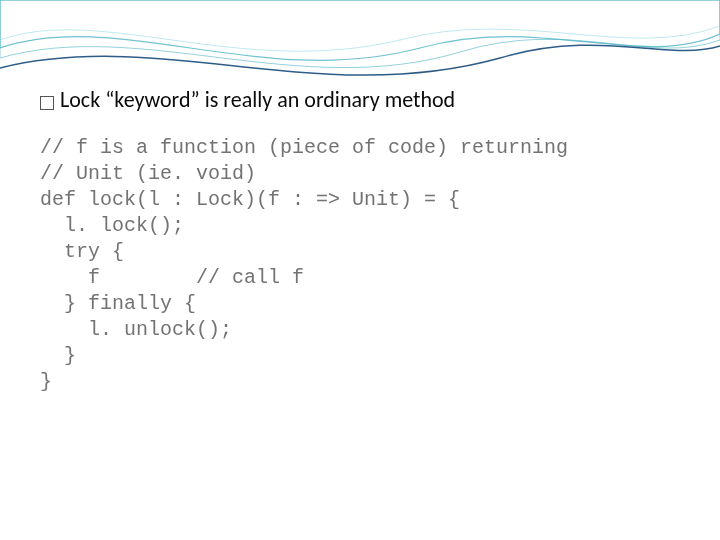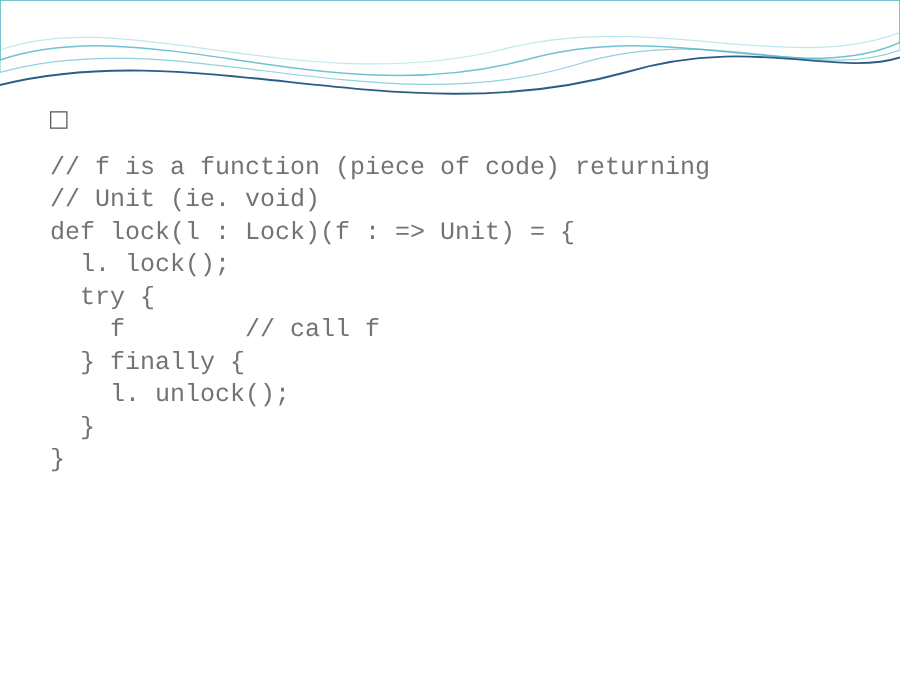--- a/index.html
+++ b/index.html
@@ -60,20 +60,21 @@
   <path d="M0,48 C120,8 260,90 420,48 C540,14 640,70 720,34 L720,0 L0,0 Z" fill="none" stroke="#4db3c4" stroke-width="1.2" opacity="0.8"></path>
   <path d="M0,58 C140,18 300,100 460,52 C570,18 650,66 720,40 L720,0 L0,0 Z" fill="none" stroke="#4db3c4" stroke-width="1.0" opacity="0.6"></path>
   <path d="M0,68 C160,28 320,108 500,58 C600,28 670,62 720,46" fill="none" stroke="#164a7a" stroke-width="1.5" opacity="0.9"></path>
   <path d="M0,40 C100,4 240,78 400,40 C520,8 630,60 720,26" fill="none" stroke="#7fd1dd" stroke-width="1.0" opacity="0.5"></path>
 </svg>
 
 <div class="slide">
 
   <div class="bullet-line">
     <span class="bullet-box"></span>
+    <span class="subtitle">Lock “keyword” is really an ordinary method</span>
   </div>
 
   <div class="code">// f is a function (piece of code) returning
 // Unit (ie. void)
 def lock(l : Lock)(f : =&gt; Unit) = {
   l. lock();
   try {
     f        // call f
   } finally {
     l. unlock();

